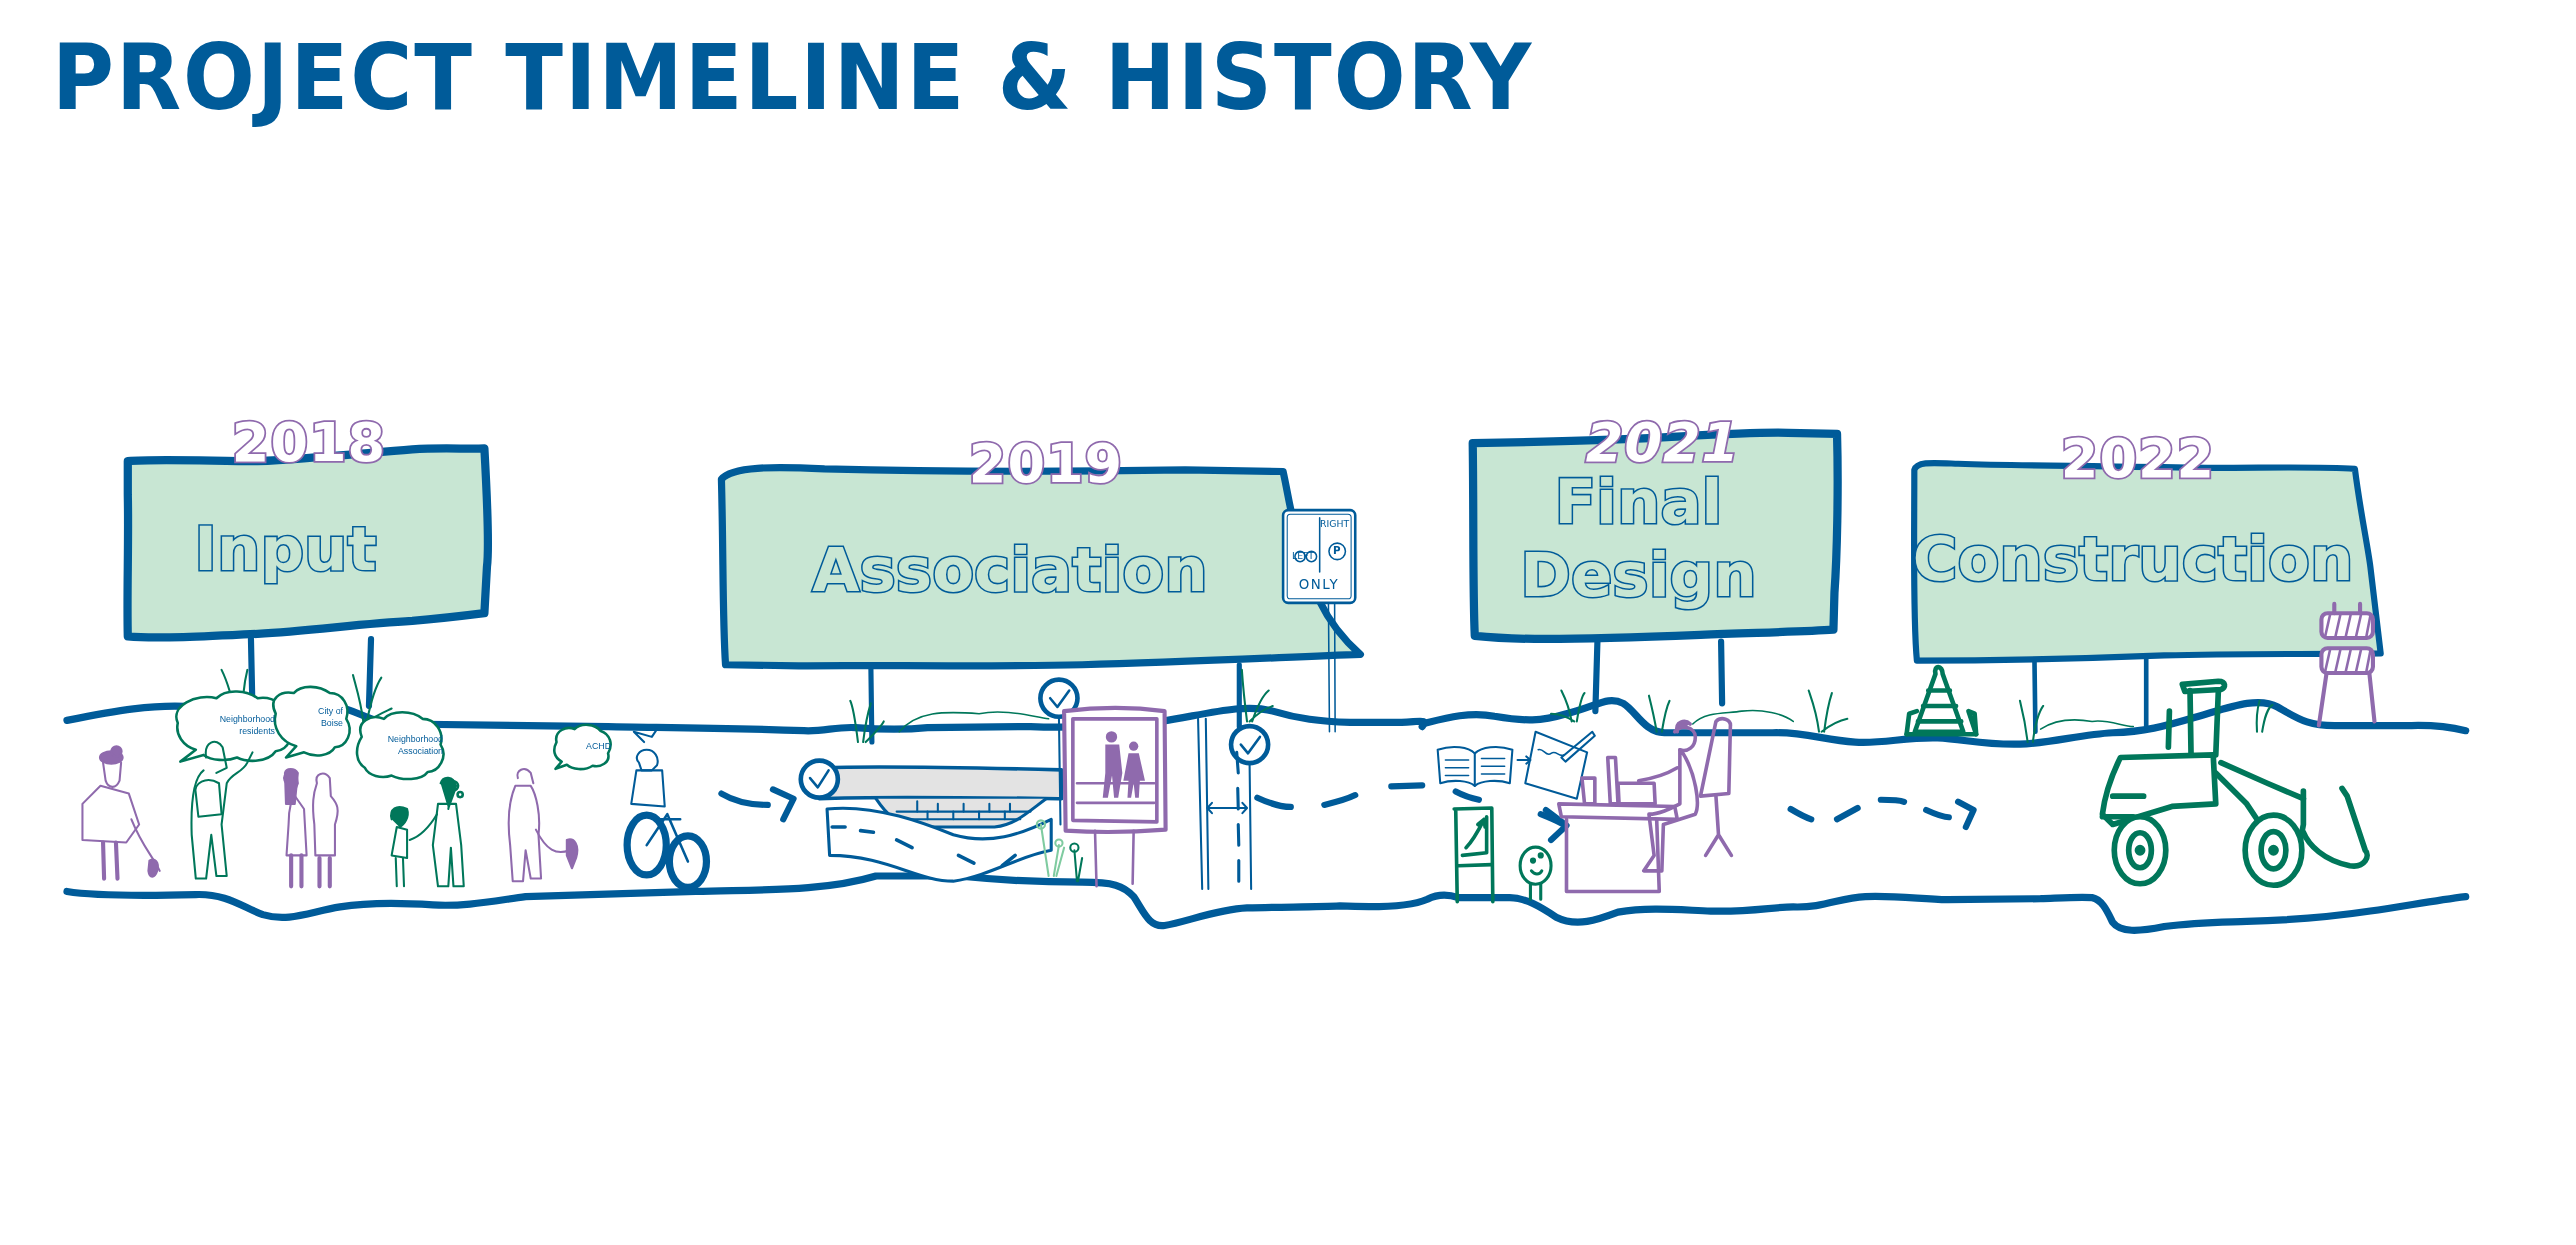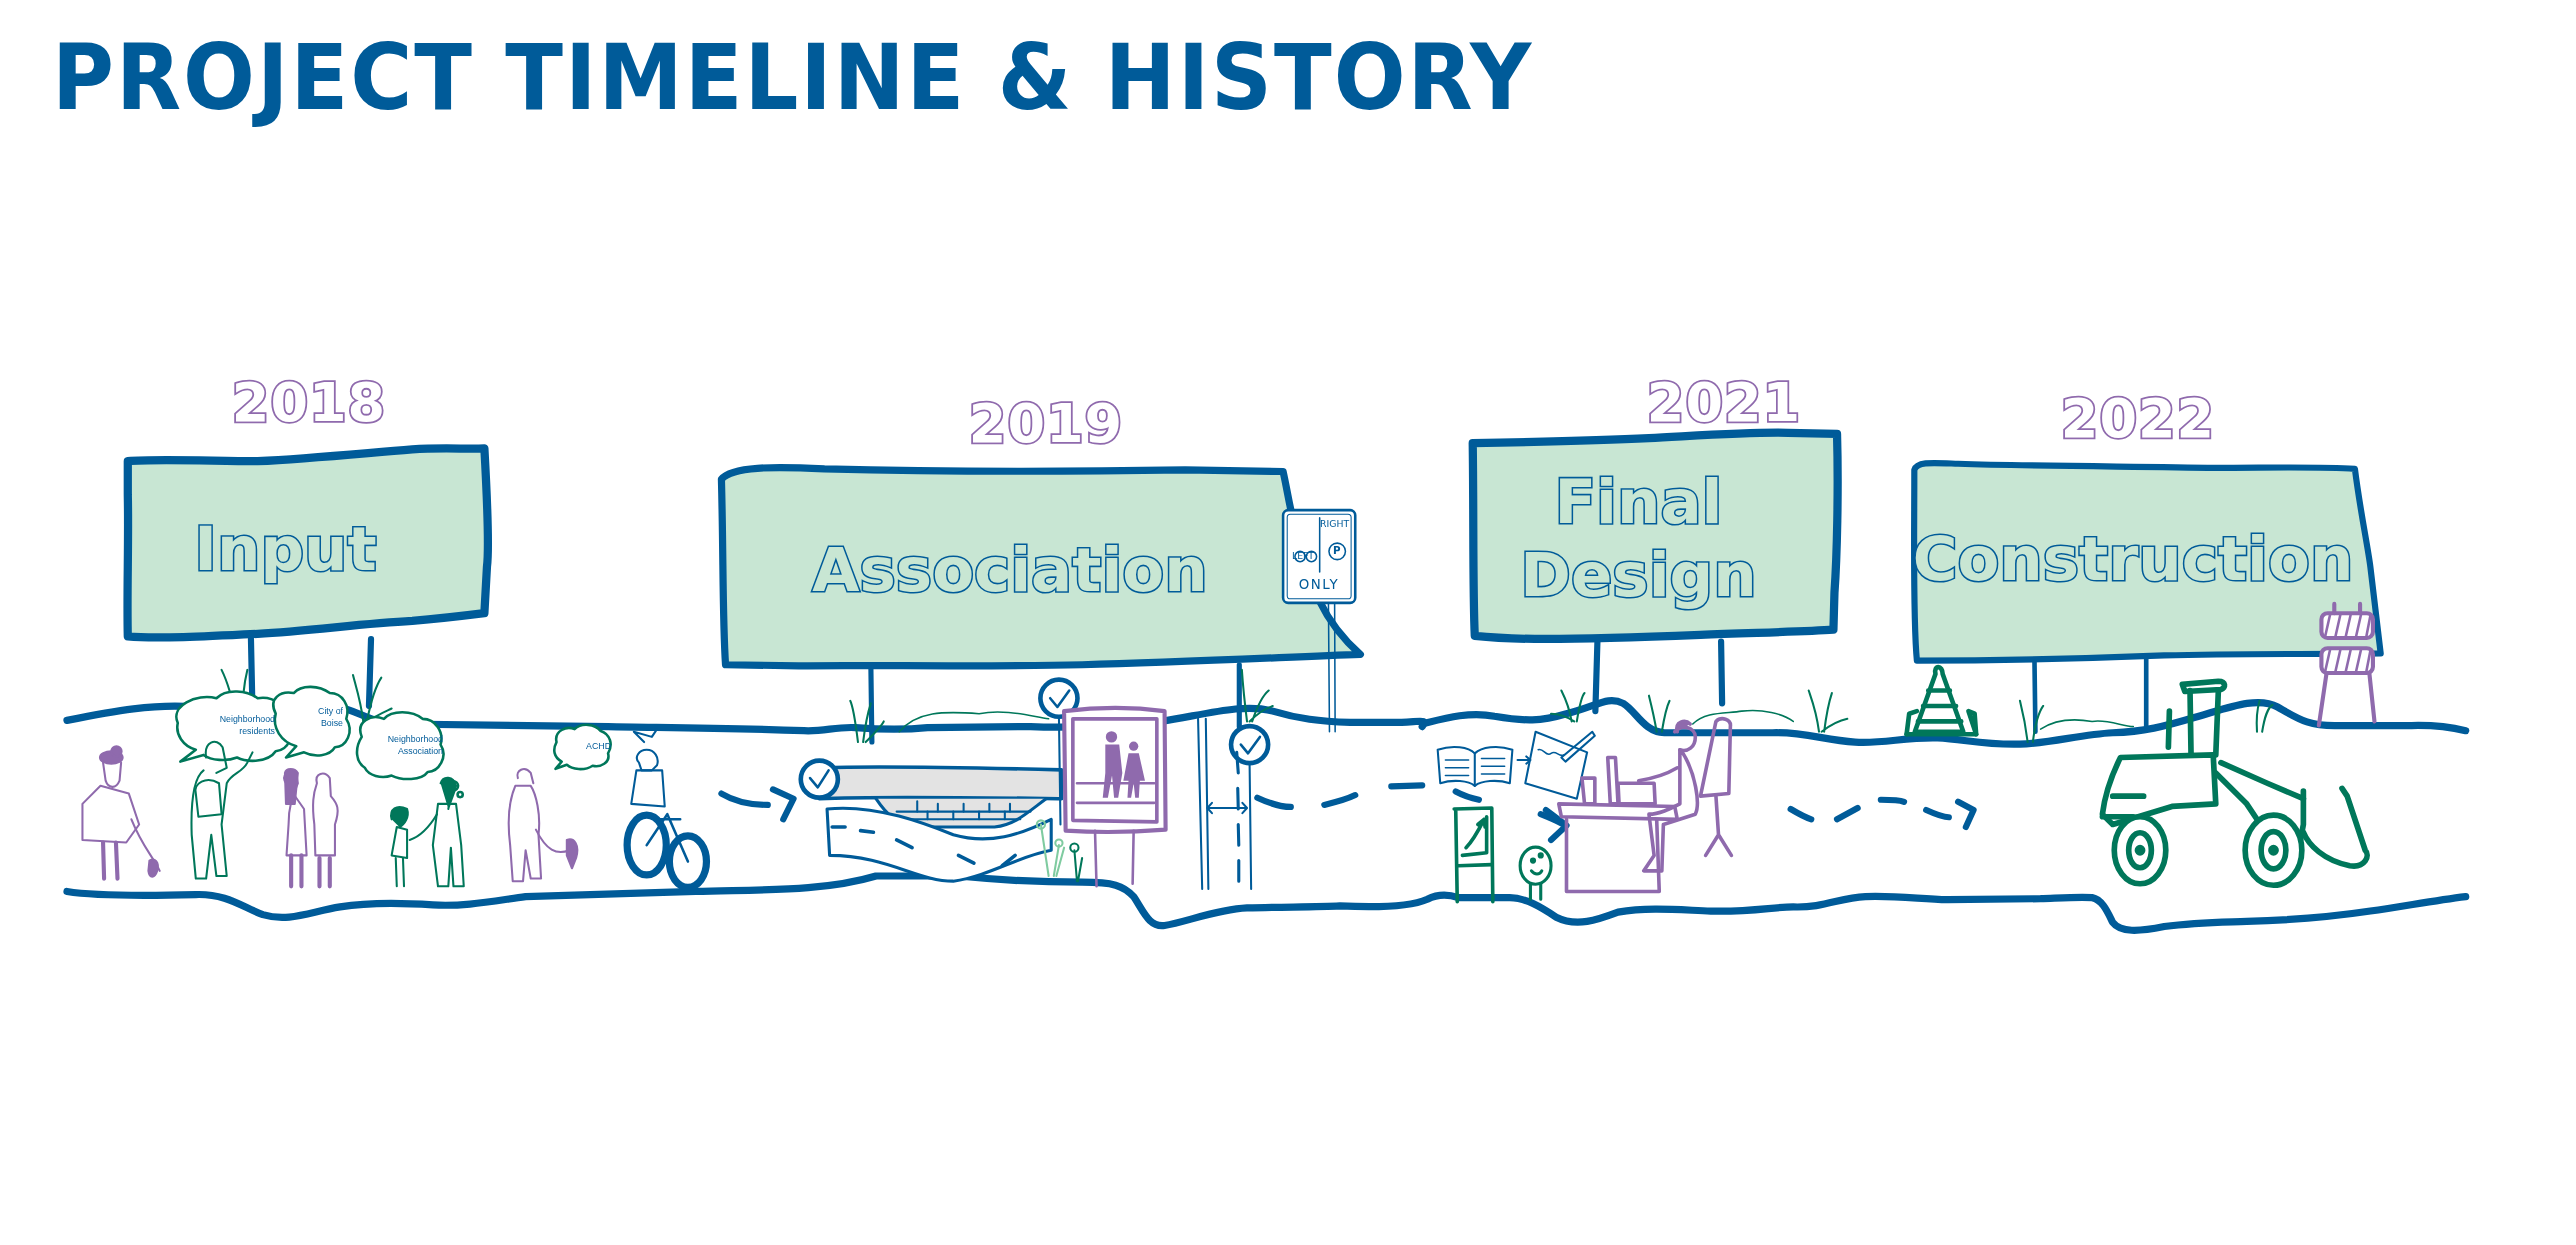--- a/index.html
+++ b/index.html
@@ -10,21 +10,21 @@
     font-family: "DejaVu Sans", sans-serif; font-weight: bold;
     font-size: 91px; letter-spacing: 2.1px; line-height: 1;
     color: #005b99; white-space: nowrap;
     transform: scaleX(0.93); transform-origin: left top;
   }
   .scene { position: absolute; left: 0; top: 0; width: 2577px; height: 1246px; }
   .year {
     position: absolute; font-family: "DejaVu Sans", sans-serif; font-weight: bold;
     font-size: 54px; color: #ffffff; line-height: 1;
     -webkit-text-stroke: 3.6px #8f6aad; paint-order: stroke fill;
-    text-align: center; width: 206px; letter-spacing: 1px;
+    text-align: center; width: 206px; letter-spacing: 1px; margin-top: 40px;
   }
   .sign-label {
     position: absolute; font-family: "DejaVu Sans", sans-serif;
     font-size: 61px; line-height: 1.2; text-align: center;
     color: #c8e6d3; -webkit-text-stroke: 3.1px #005b99; paint-order: stroke fill;
     font-weight: bold; display: flex; align-items: center; justify-content: center;
   }
   .bubble-text {
     position: absolute; font-family: "Liberation Sans", sans-serif;
     font-size: 8.8px; color: #005b99; text-align: right; line-height: 1.35;
@@ -312,21 +312,21 @@
     <g stroke="#00775a" stroke-width="4">
       <path d="M3935,1440 C3930,1400 3925,1380 3920,1360 M3945,1440 C3950,1400 3958,1380 3965,1370"></path>
       <path d="M4380,1420 C4378,1390 4382,1370 4385,1360 M4390,1420 C4395,1390 4400,1375 4410,1368"></path>
       <path d="M3960,1415 C3990,1395 4030,1395 4060,1400 C4090,1395 4120,1410 4140,1410" stroke-width="3"></path>
     </g>
   </g>
 </svg>
 
 <div class="year" style="left:206px; top:376px;">2018</div>
 <div class="year" style="left:943px; top:397px;">2019</div>
-<div class="year" style="left:1621px; top:376px;">2021</div>
+<div class="year" style="left:1560px; top:376px;font-style:italic;">2021</div>
 <div class="year" style="left:2035px; top:392px;">2022</div>
 
 <div class="sign-label" style="left:131px; top:464px; width:309px; height:170px; flex-direction:column;">
   <span>Input</span>
 </div>
 <div class="sign-label" style="left:732px; top:482px; width:556px; height:175px; flex-direction:column;">
   <span>Association</span>
 </div>
 <div class="sign-label" style="left:1484px; top:453px; width:309px; height:170px; flex-direction:column;">
   <span>Final</span>

